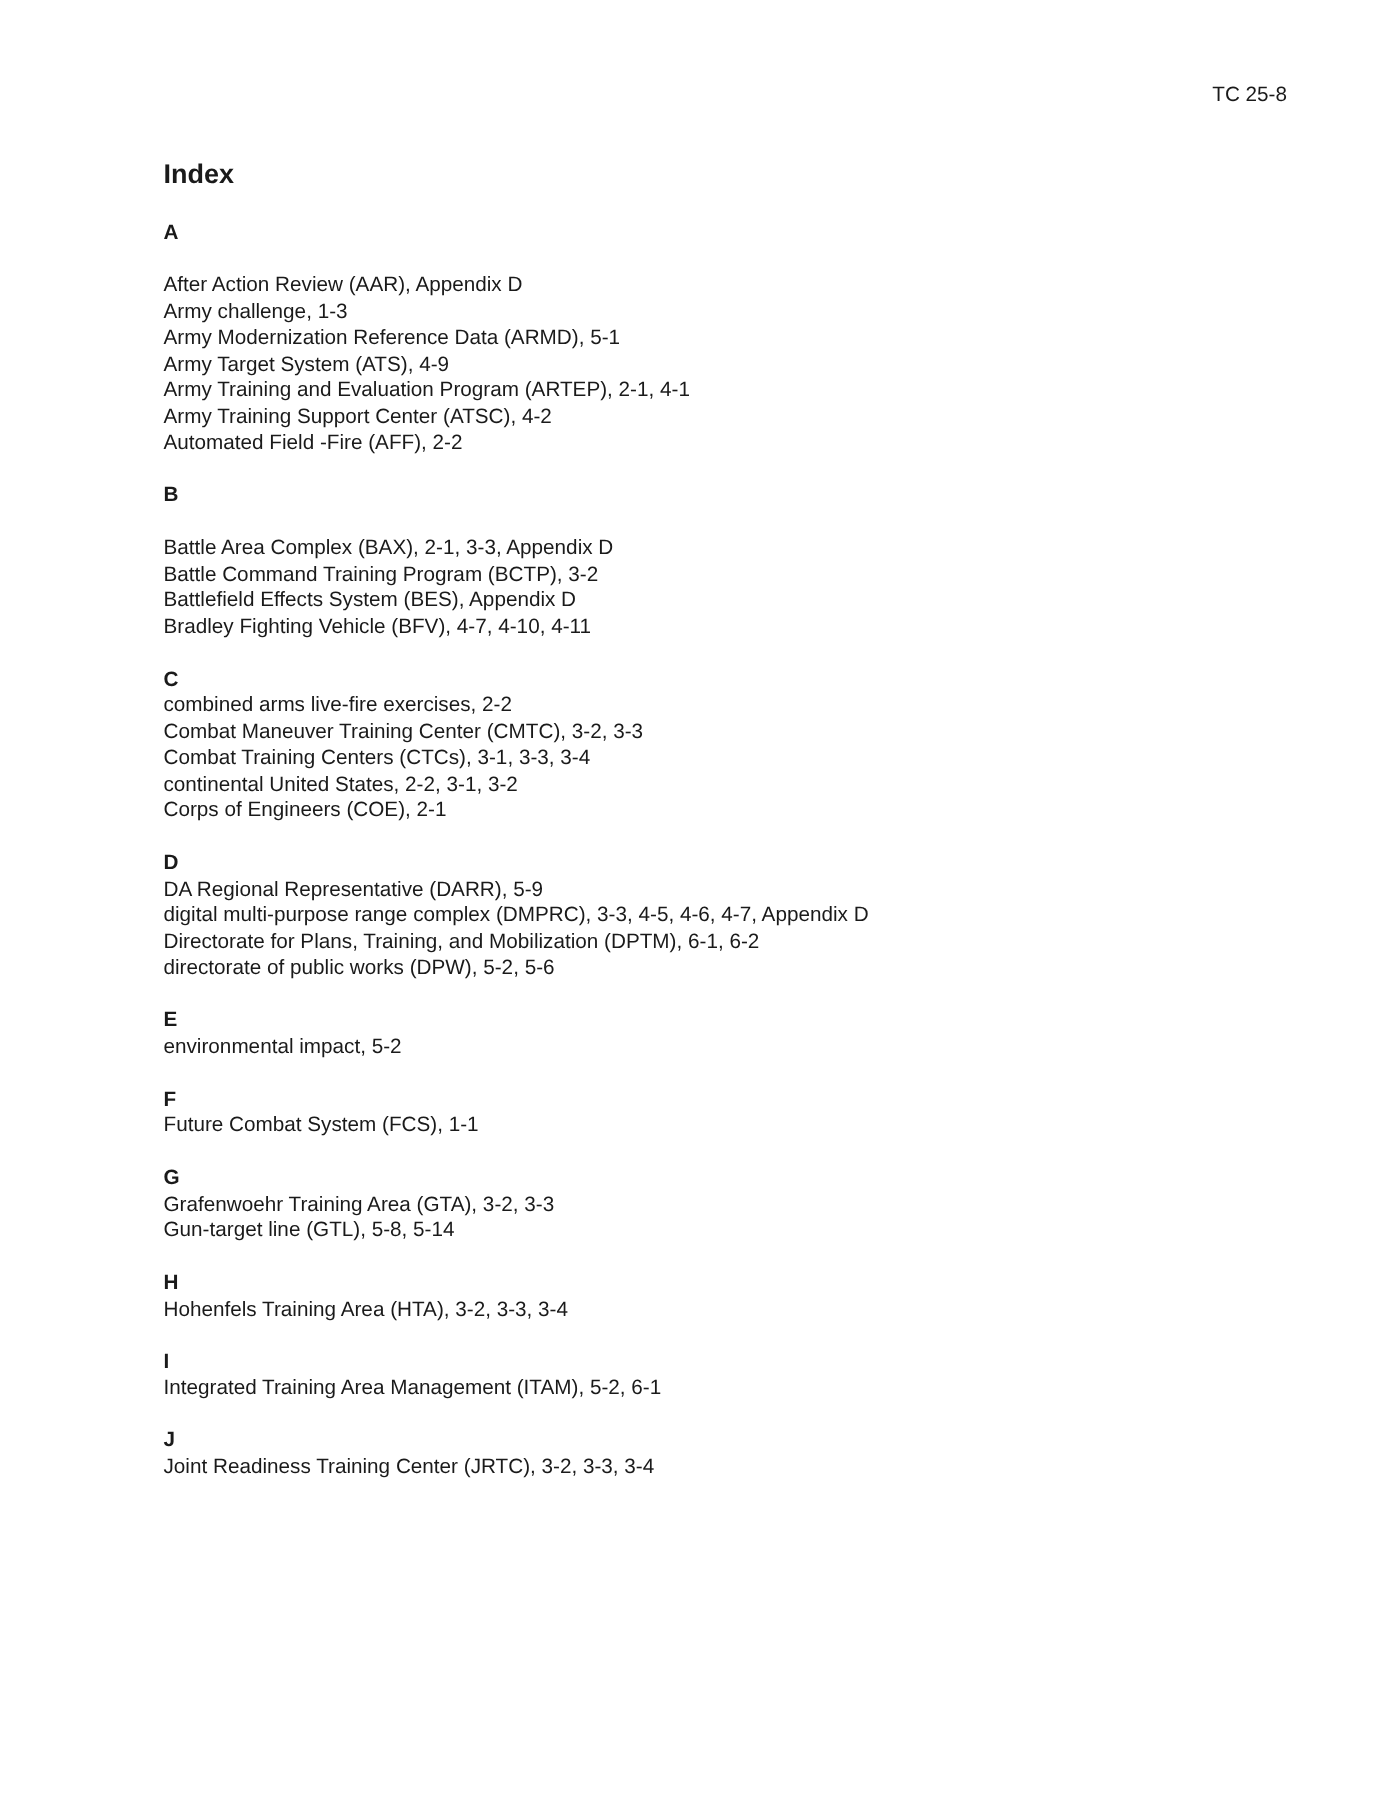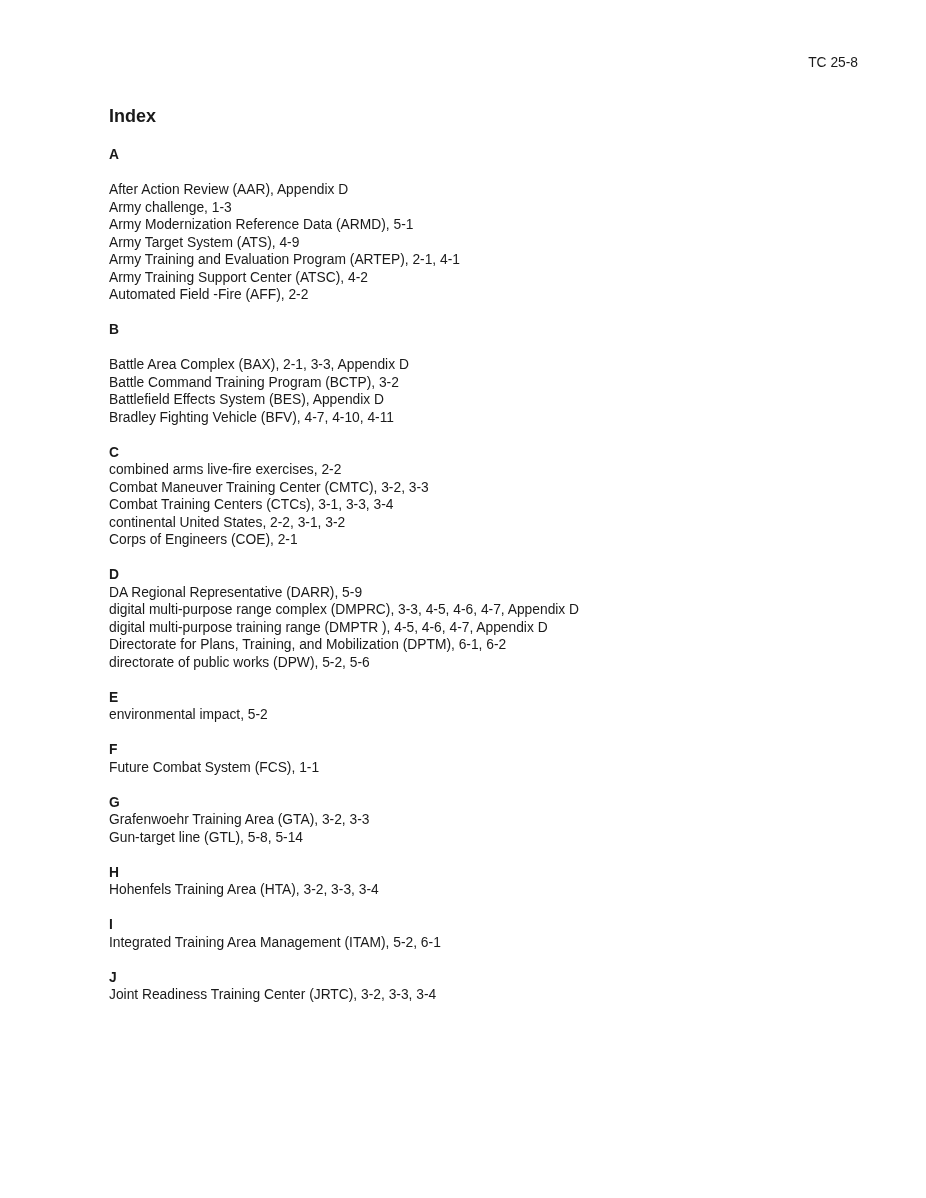--- a/index.html
+++ b/index.html
@@ -97,21 +97,20 @@
             <div class="entry">Combat Training Centers (CTCs), 3-1, 3-3, 3-4</div>
             <div class="entry">continental United States, 2-2, 3-1, 3-2</div>
             <div class="entry">Corps of Engineers (COE), 2-1</div>
           </div>
         </div>
         <div class="section">
           <div class="section-letter">D</div>
           <div class="entries">
             <div class="entry">DA Regional Representative (DARR), 5-9</div>
             <div class="entry">digital multi-purpose range complex (DMPRC), 3-3, 4-5, 4-6, 4-7, Appendix D</div>
-            <div class="entry">digital multi-purpose training range (DMPTR ), 4-5, 4-6, 4-7, Appendix D</div>
             <div class="entry">Directorate for Plans, Training, and Mobilization (DPTM), 6-1, 6-2</div>
             <div class="entry">directorate of public works (DPW), 5-2, 5-6</div>
           </div>
         </div>
         <div class="section">
           <div class="section-letter">E</div>
           <div class="entries">
             <div class="entry">environmental impact, 5-2</div>
           </div>
         </div>

